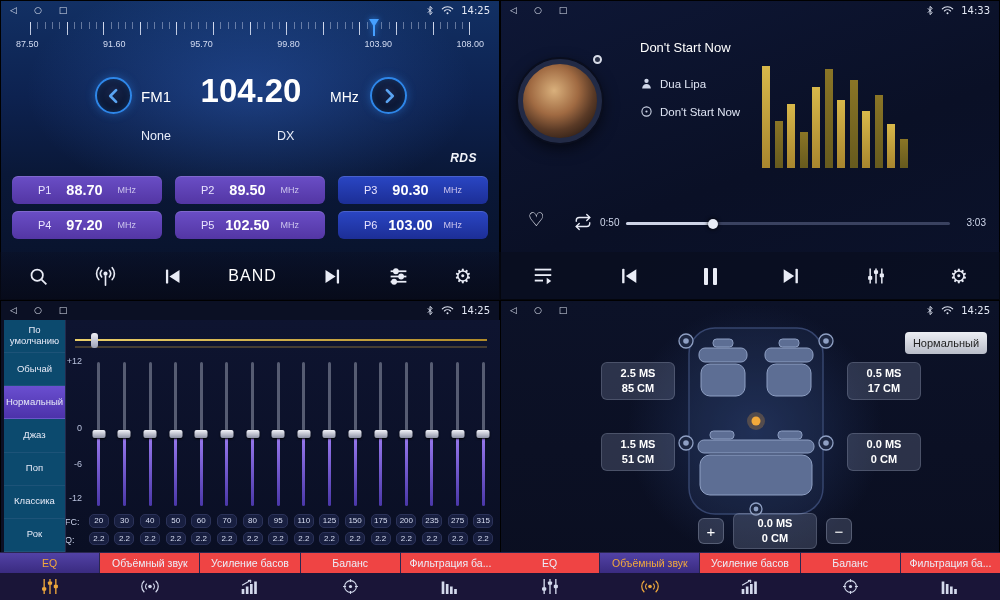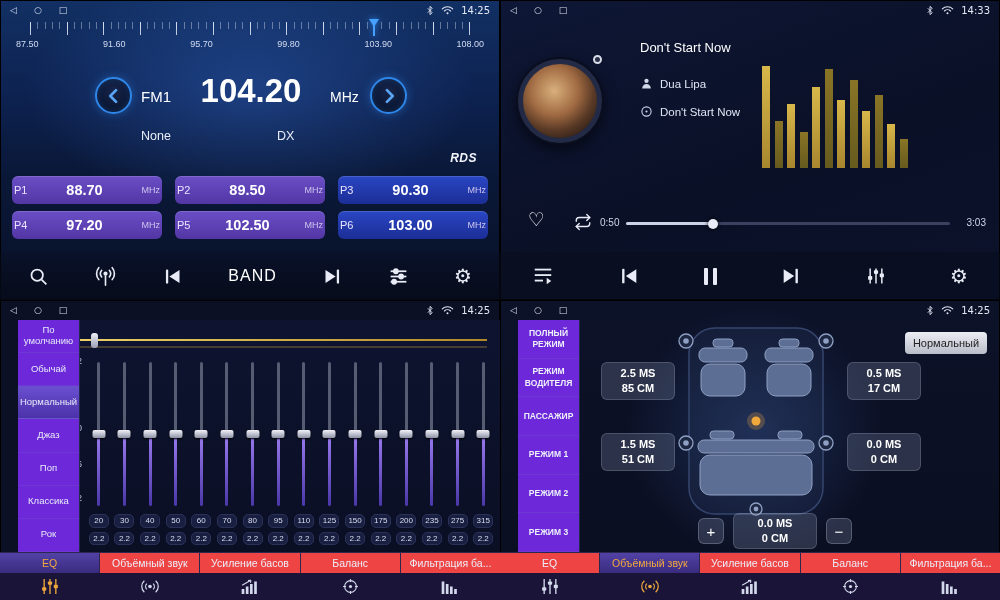--- a/index.html
+++ b/index.html
@@ -41,21 +41,21 @@
   .freq-big { position:absolute; left:192px; top:72px; width:118px; text-align:center;
     font-size:33px; font-weight:700; color:#fff; }
   .freq-unit { position:absolute; left:330px; top:89px; font-size:14px; color:#fff; }
   .sub-none { position:absolute; left:141px; top:129px; font-size:12.5px; color:#e8edf9; }
   .sub-dx   { position:absolute; left:277px; top:129px; font-size:12.5px; color:#e8edf9; }
   .rds-badge { position:absolute; right:23px; top:151px; font-size:12px; font-weight:700; font-style:italic;
     color:#f2f4fa; letter-spacing:.5px; }
   .presets { position:absolute; left:12px; top:176px; width:476px;
     display:grid; grid-template-columns:repeat(3,1fr); gap:7px 13px; }
   .preset { height:28px; border-radius:6px; display:flex; align-items:center; justify-content:space-between;
-    padding:0 2px; background:linear-gradient(180deg,#6a4ec6,#5336a4); cursor:pointer;
+    padding:0 26px; background:linear-gradient(180deg,#6a4ec6,#5336a4); cursor:pointer;
     box-shadow:inset 0 1px 0 rgba(255,255,255,.15); }
   .preset-blue { background:linear-gradient(180deg,#2a46c4,#1c2e96); }
   .p-id { font-size:11px; color:#e9e4ff; }
   .p-freq { font-size:14.5px; font-weight:700; color:#fff; }
   .p-unit { font-size:9px; color:#cdc6ee; }
   .bar-toolbar { position:absolute; left:0; right:0; bottom:0; height:48px;
     background:linear-gradient(180deg, rgba(10,14,34,.35), rgba(7,10,24,.85));
     display:flex; align-items:center; justify-content:space-between; padding:0 28px; }
   .band-text { font-size:16px; color:#fff; letter-spacing:1px; cursor:pointer; }
   .gear { font-size:20px; color:#e9ecf6; font-family:"DejaVu Sans",sans-serif; line-height:1; cursor:pointer; }
@@ -86,21 +86,21 @@
   .progress-fill { position:absolute; left:0; top:0; bottom:0; background:#cdd3e6; border-radius:2px; }
   .progress-knob { position:absolute; top:50%; transform:translate(-50%,-50%); width:10px; height:10px;
     border-radius:50%; background:#e8ecf6; box-shadow:0 0 4px #000; }
   .player-controls { position:absolute; left:0; right:0; bottom:0; height:48px;
     display:flex; align-items:center; justify-content:space-between; padding:0 32px;
     background:rgba(8,11,26,.5); }
   .pause-btn { display:flex; gap:5px; cursor:pointer; }
   .pause-btn i { display:block; width:4px; height:17px; background:#e9ecf6; border-radius:1px; }
 
   
-  .side-list { position:absolute; left:18px; top:20px; bottom:48px; width:62px; background:#6d28d9;
+  .side-list { position:absolute; left:4px; top:20px; bottom:48px; width:62px; background:#0c4a6e;
     border-right:1px solid #242a4c; display:flex; flex-direction:column; z-index:4; }
   .tabbar { position:absolute; left:0; right:0; bottom:0; height:48px; display:flex; flex-direction:column;
     border-top:1px solid #2a2750; z-index:6; }
   .tab-labels { height:20px; display:flex; background:#ef4444; }
   .tab-label { flex:1; display:flex; align-items:center; justify-content:center; font-size:10.5px;
     color:#eceef8; border-right:1px solid #2a2750; white-space:nowrap; overflow:hidden; cursor:pointer; }
   .tab-label:last-child { border-right:none; }
   .tab-label.active { background:linear-gradient(180deg,#5242a6,#3a2b80); color:#f2a93c; }
   .tab-icons { height:28px; display:flex; background:#1a1538; }
   .tab-icon { flex:1; display:flex; align-items:center; justify-content:center; color:#d3d9ec; cursor:pointer; }
@@ -676,28 +676,20 @@
             <svg viewBox="0 0 16 12" width="13" height="10" fill="none" stroke="#dfe4f2" stroke-width="1.4" stroke-linecap="round">
               <path d="M1.6 4.6a9.2 9.2 0 0 1 12.8 0"></path>
               <path d="M4.2 7.2a5.4 5.4 0 0 1 7.6 0"></path>
               <circle cx="8" cy="10" r="1.2" fill="#dfe4f2" stroke="none"></circle>
             </svg>
           </span>
         <span>14:25</span>
       </div>
     </div>
 
-    <div class="side-list">
-        <div class="sur-mode">ПОЛНЫЙ РЕЖИМ</div>
-        <div class="sur-mode">РЕЖИМ ВОДИТЕЛЯ</div>
-        <div class="sur-mode">ПАССАЖИР</div>
-        <div class="sur-mode">РЕЖИМ 1</div>
-        <div class="sur-mode">РЕЖИМ 2</div>
-        <div class="sur-mode">РЕЖИМ 3</div>
-      </div>
     <div class="profile-btn">Нормальный</div>
 
     <svg class="car" viewBox="0 0 188 192">
       <rect x="27" y="3" width="134" height="186" rx="26" fill="rgba(46,62,104,.22)" stroke="#36456e" stroke-width="1.5"></rect>
       <g fill="#5d6e94" stroke="#8fa0c4" stroke-width="1">
         <g transform="translate(36,14)">
           <rect x="15" y="0" width="20" height="8" rx="3.5"></rect>
           <rect x="1" y="9" width="48" height="14" rx="6"></rect>
           <rect x="3" y="25" width="44" height="32" rx="9"></rect>
         </g>

